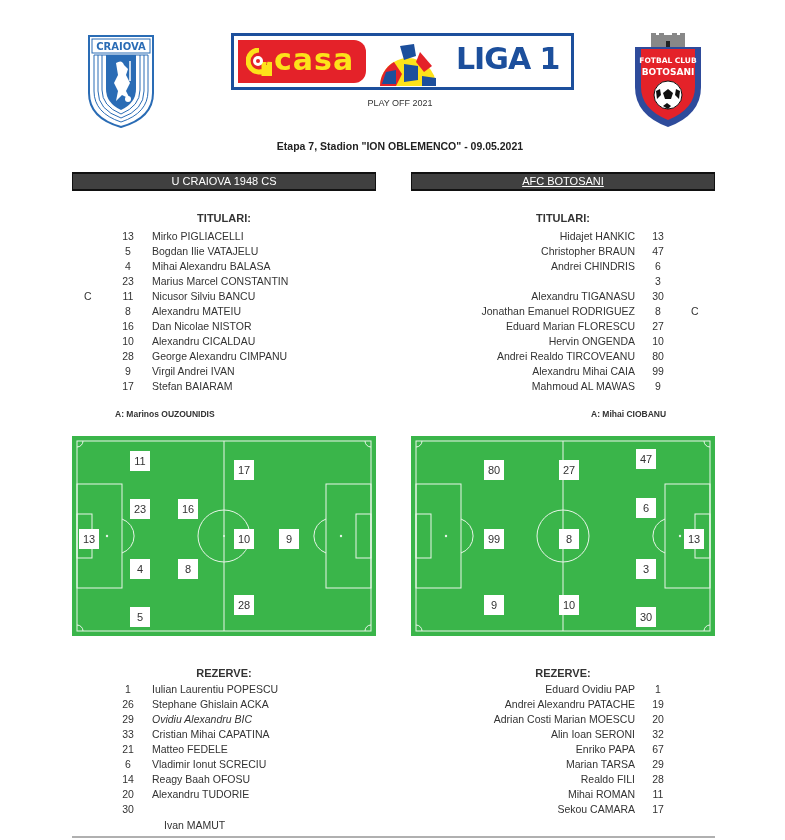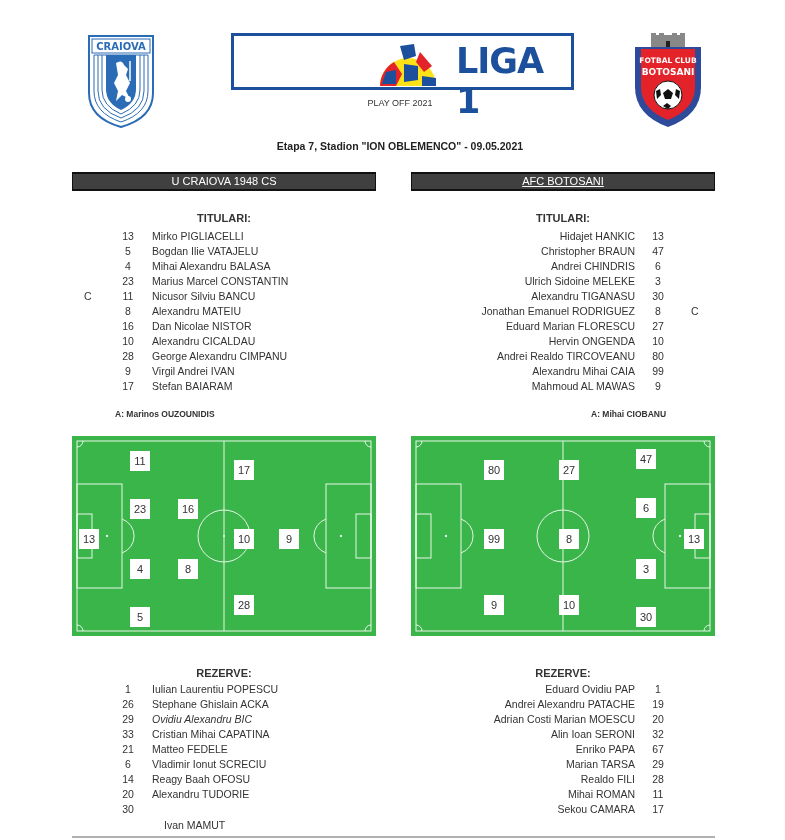--- a/index.html
+++ b/index.html
@@ -4,21 +4,21 @@
 <style>
   * { box-sizing: border-box; margin: 0; padding: 0; }
   html, body { width: 785px; height: 840px; background: #ffffff; overflow: hidden; }
   body { position: relative; font-family: "Liberation Sans", sans-serif; color: #333333; font-size: 11px; }
   .abs { position: absolute; }
   .logo-left { left: 86px; top: 33px; width: 70px; height: 96px; }
   .logo-right { left: 633px; top: 33px; width: 70px; height: 96px; }
   .banner { left: 231px; top: 33px; width: 343px; height: 57px; border: 3px solid #1c4f9c; background: #fff; }
   .banner .red { position: absolute; left: 4px; top: 4px; width: 128px; height: 43px; background: #e42229; border-radius: 0 12px 12px 0; }
   .banner .red span { position: absolute; left: 10px; top: 2px; font-family: "DejaVu Sans", sans-serif; font-weight: bold; font-size: 30px; color: #fde21a; letter-spacing: 1px; }
-  .banner .liga { position: absolute; left: 222px; top: 5px; font-family: "DejaVu Sans", sans-serif; font-weight: bold; font-size: 35px; color: #1c4f9c; letter-spacing: -1px; }
+  .banner .liga { position: absolute; left: 222px; top: 5px; font-family: "DejaVu Sans", sans-serif; font-weight: bold; font-size: 30px; color: #1c4f9c; letter-spacing: -1px; }
   .banner .ball { position: absolute; left: 140px; top: 2px; width: 68px; height: 50px; }
   .playoff { left: 300px; top: 98px; width: 200px; text-align: center; font-size: 9px; color: #333; }
   .title { left: 150px; top: 140px; width: 500px; text-align: center; font-size: 10.5px; font-weight: bold; color: #222; }
   .team-header { top: 172px; height: 19px; width: 304px; background: #404040; border: 1px solid #111; border-top-width: 2px; border-bottom-width: 2px; color: #fff; text-align: center; font-size: 11px; line-height: 15px; }
   .th-left { left: 72px; }
   .th-right { left: 411px; text-decoration: underline; }
   .section-label { font-weight: bold; font-size: 11px; color: #333; width: 100px; text-align: center; }
   .row { position: absolute; height: 15px; font-size: 10.5px; line-height: 15px; color: #333; white-space: nowrap; }
   .num-left { width: 24px; text-align: center; }
   .name-left { text-align: left; }
@@ -42,20 +42,28 @@
     <path d="M12 22 V58 Q12 77 35 85 Q58 77 58 58 V22" fill="none" stroke="#2a6cb5" stroke-width="1"></path>
     <path d="M16 22 V57 Q16 73 35 81 Q54 73 54 57 V22" fill="none" stroke="#2a6cb5" stroke-width="1"></path>
     <path d="M20 22 V56 Q20 70 35 77 Q50 70 50 56 V22 Z" fill="#2a6cb5"></path>
     <path d="M30 30 Q36 26 38 32 L42 36 L40 42 L44 50 L40 58 L44 66 L36 62 L30 68 L32 58 L28 50 L32 42 Z" fill="#fff"></path>
     <line x1="44" y1="28" x2="44" y2="48" stroke="#fff" stroke-width="1.5"></line>
     <circle cx="42" cy="66" r="3" fill="#fff"></circle>
   </svg>
 </div>
 
 <div class="abs banner">
+  <div class="red">
+    <span style="left:36px;">casa</span>
+    <svg style="position:absolute;left:8px;top:8px;" width="26" height="28" viewBox="0 0 26 28">
+      <path d="M13 2 A11 11 0 1 0 24 14 L24 26 L18 26 L18 14" fill="none" stroke="#fde21a" stroke-width="5"></path>
+      <circle cx="12" cy="13" r="5" fill="#fff"></circle>
+      <circle cx="12" cy="13" r="2" fill="#e42229"></circle>
+    </svg>
+  </div>
   <svg class="ball" viewBox="0 0 68 50">
     <path d="M6 48 A28 28 0 0 1 62 48 Z" fill="#fde21a"></path>
     <path d="M6 48 A28 28 0 0 1 20 24 L28 36 L22 48 Z" fill="#e42229"></path>
     <path d="M26 8 L40 6 L42 18 L30 22 Z" fill="#1c4f9c"></path>
     <path d="M46 14 L58 28 L50 34 L42 24 Z" fill="#e42229"></path>
     <path d="M30 26 L44 28 L44 42 L30 44 Z" fill="#1c4f9c"></path>
     <path d="M48 38 L62 40 L62 48 L48 48 Z" fill="#1c4f9c"></path>
     <path d="M12 34 L22 32 L22 46 L8 46 Z" fill="#1c4f9c"></path>
   </svg>
   <span class="liga">LIGA 1</span>
@@ -159,21 +167,20 @@
       <span class="abs name-right" style="left:0;top:0;">Christopher BRAUN</span>
       <span class="abs num-right" style="left:271px;top:0;">47</span>
       <span class="abs" style="left:316px;top:0;"></span>
     </div>
     <div class="row" style="left:375px;top:259px;width:330px;">
       <span class="abs name-right" style="left:0;top:0;">Andrei CHINDRIS</span>
       <span class="abs num-right" style="left:271px;top:0;">6</span>
       <span class="abs" style="left:316px;top:0;"></span>
     </div>
     <div class="row" style="left:375px;top:274px;width:330px;">
-      <span class="abs name-right" style="left:0;top:0;">Ulrich Sidoine MELEKE</span>
       <span class="abs num-right" style="left:271px;top:0;">3</span>
       <span class="abs" style="left:316px;top:0;"></span>
     </div>
     <div class="row" style="left:375px;top:289px;width:330px;">
       <span class="abs name-right" style="left:0;top:0;">Alexandru TIGANASU</span>
       <span class="abs num-right" style="left:271px;top:0;">30</span>
       <span class="abs" style="left:316px;top:0;"></span>
     </div>
     <div class="row" style="left:375px;top:304px;width:330px;">
       <span class="abs name-right" style="left:0;top:0;">Jonathan Emanuel RODRIGUEZ</span>

